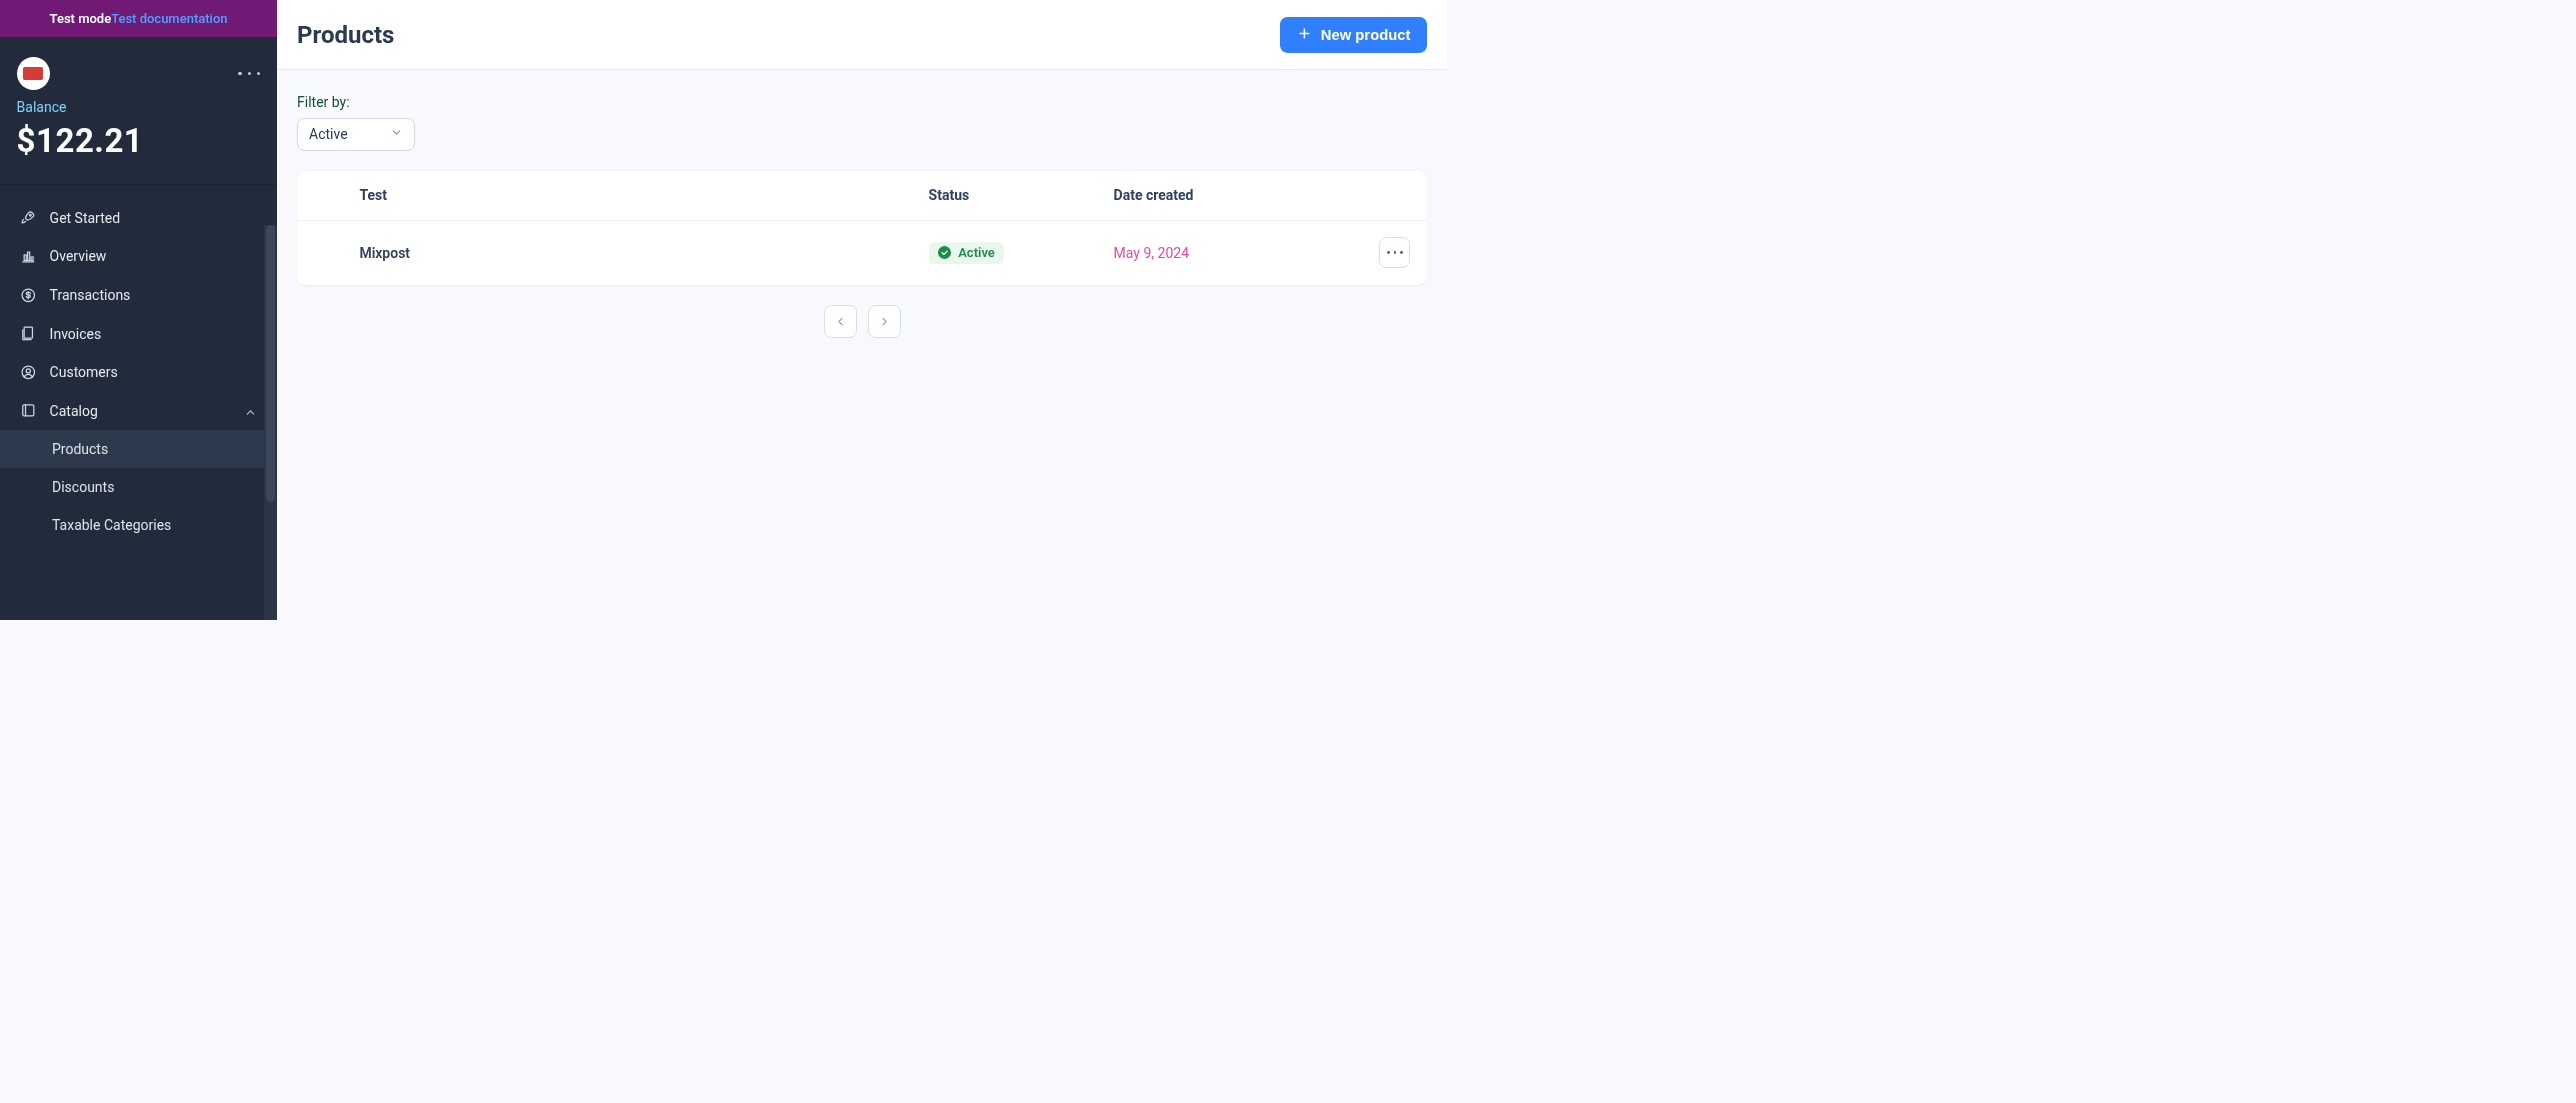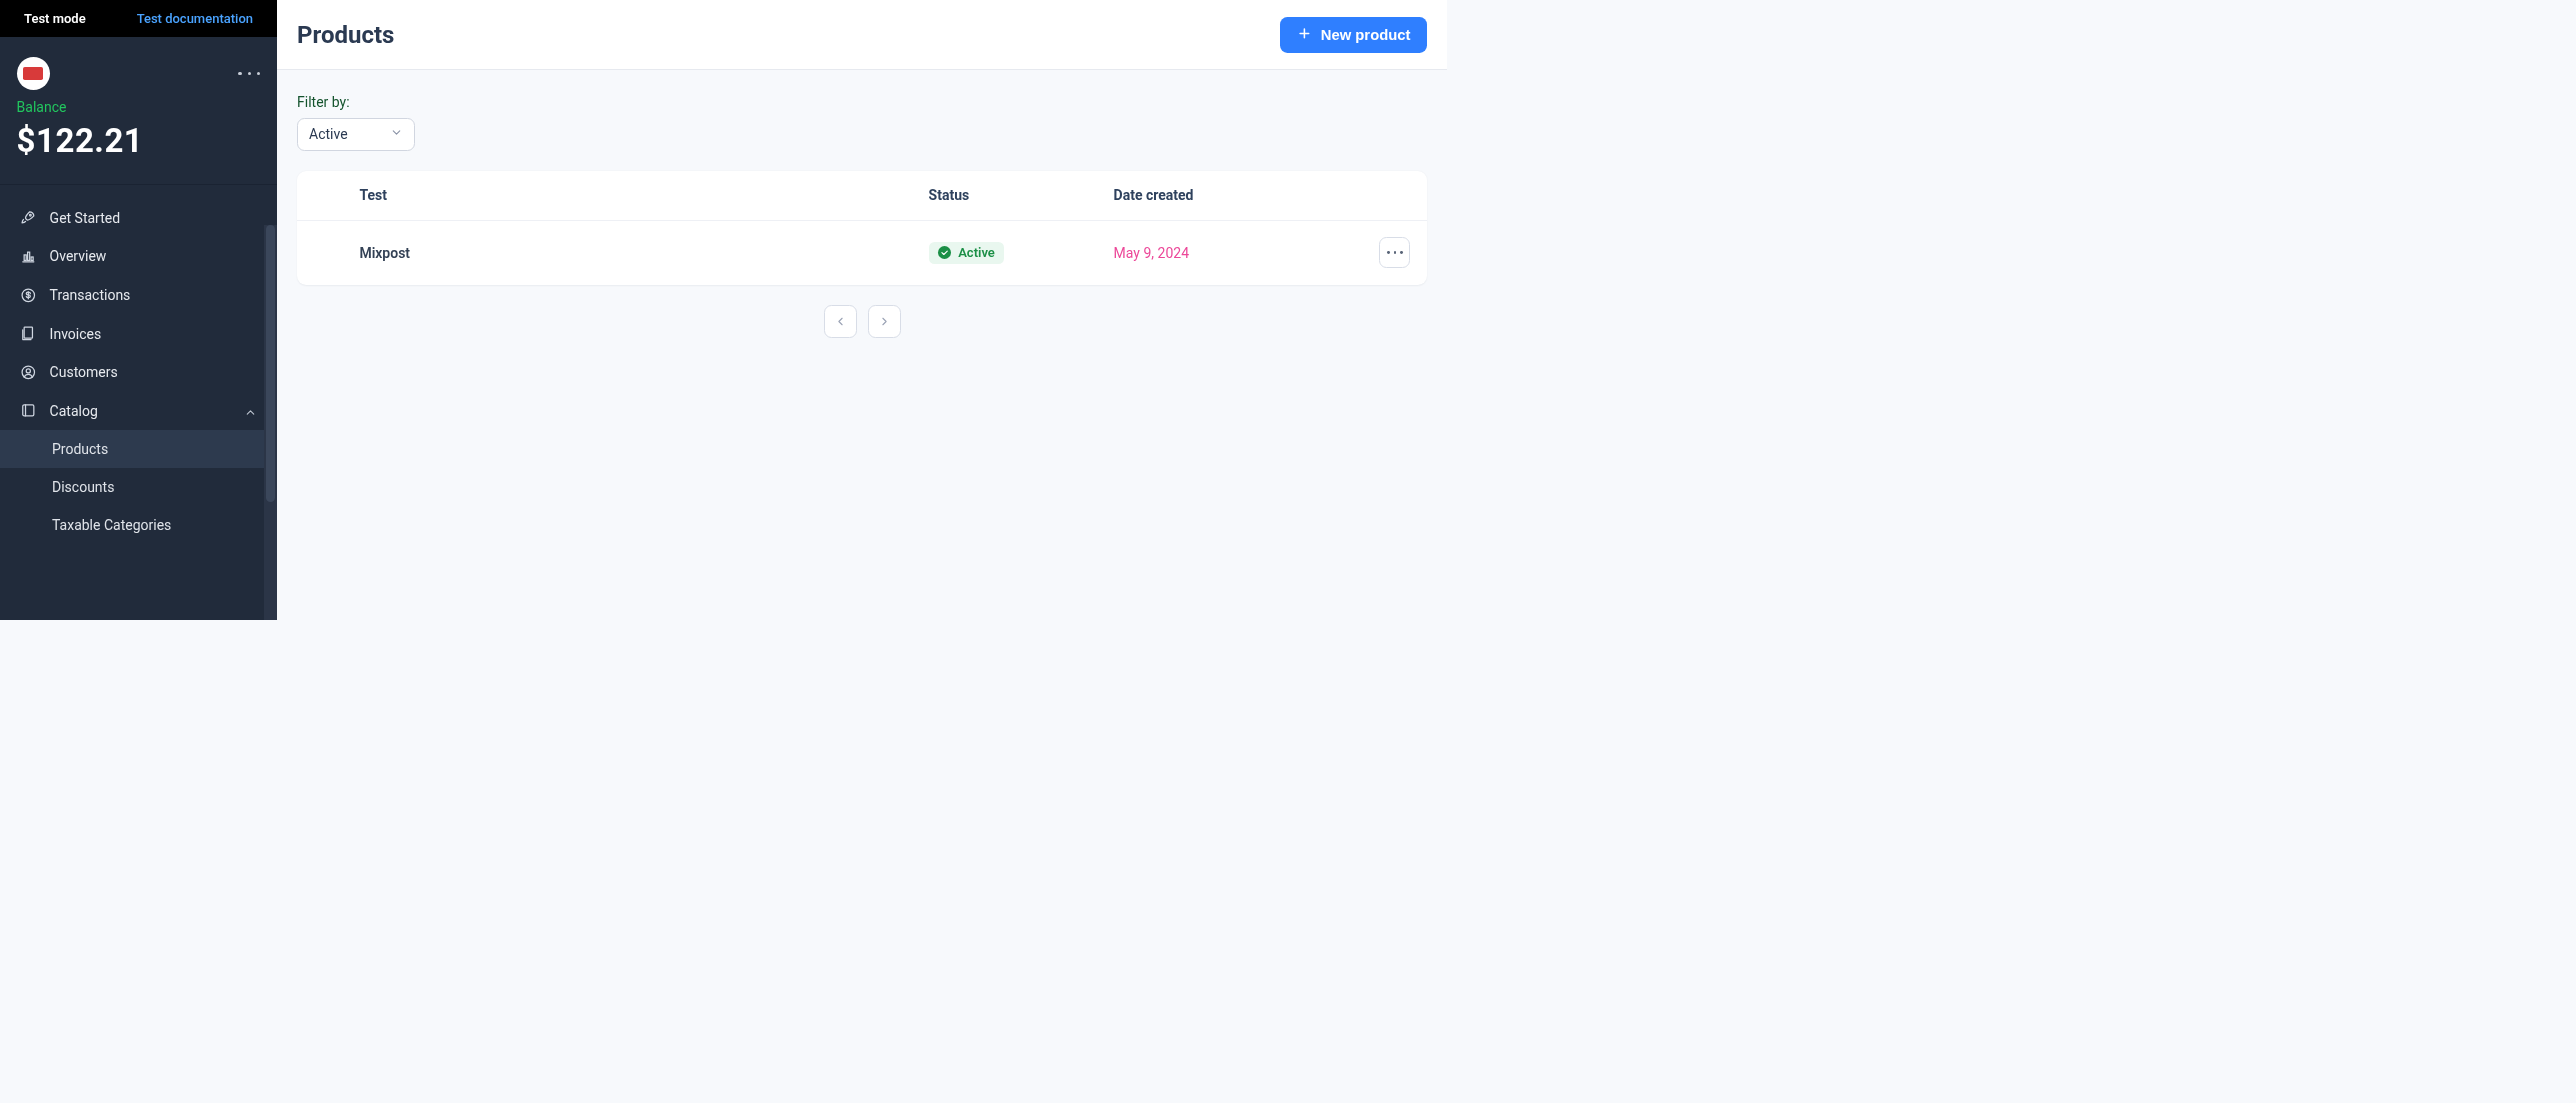--- a/index.html
+++ b/index.html
@@ -29,42 +29,42 @@
       background: #2b3547;
     }
     .sidebar-scrollbar-thumb {
       position: absolute; left: 1.8px; right: 1.8px; top: 0;
       height: 277px;
       background: #3b475b;
       border-radius: 4.6px;
     }
     .topbar {
       height: 37px;
-      background: #000000;
+      background: #701a75;
       display: flex;
       align-items: center;
-      justify-content: space-between;
-      padding: 0 24px;
+      justify-content: center;
+      padding: 0 11px;
       font-size: 13px;
     }
     .topbar .mode { font-weight: 600; color: #fff; }
     .topbar .doclink { color: #4aa3ff; font-weight: 500; }
     .brandrow {
       display: flex; align-items: center; justify-content: space-between;
       padding: 20px 16.6px 9.2px 16.6px;
     }
     .brandrow .logo {
       width: 33px; height: 33px; border-radius: 50%; background: #fff;
       display: flex; align-items: center; justify-content: center;
     }
     .brandrow .logo-inner { width: 20px; height: 13px; background: #d83a3a; border-radius: 1.8px; }
     .brandrow .dots { display: flex; gap: 5.5px; }
     .brandrow .dots span { width: 3.7px; height: 3.7px; background: #c6ccd6; border-radius: 50%; }
     .balance-block { padding: 0 16.6px 24px 16.6px; border-bottom: none; }
-    .balance-label { color: #22c55e; font-size: 14px; margin-bottom: 5.5px; }
+    .balance-label { color: #7dd3fc; font-size: 14px; margin-bottom: 5.5px; }
     .balance-amount { font-size: 33px; font-weight: 700; letter-spacing: 0.5px; }
     .divider { height: 1.8px; background: #1a2332; }
 
     .nav { padding-top: 13px; }
     .nav-item {
       display: flex; align-items: center; gap: 13px;
       padding: 11px 20px; font-size: 14px; color: #e6e9ee; cursor: pointer;
     }
     .nav-item .icon { width: 16.6px; height: 16.6px; flex: 0 0 16.6px; display: flex; align-items: center; justify-content: center; }
     .nav-item .label { flex: 1; }

